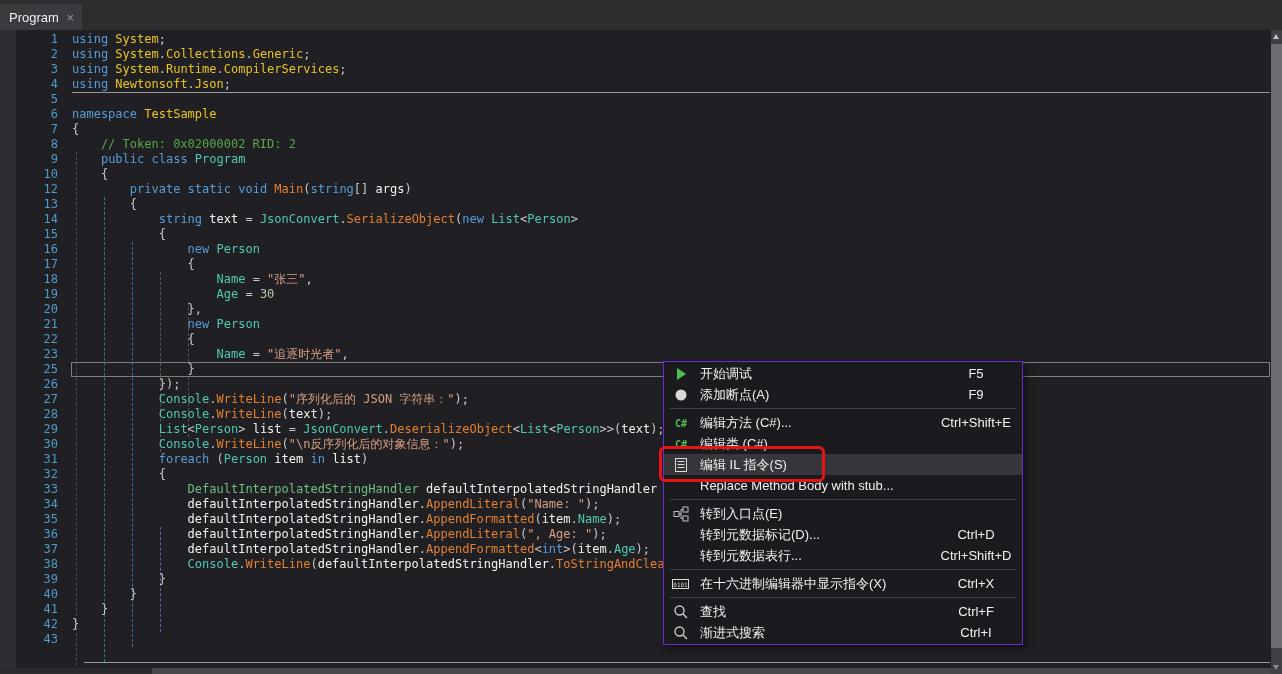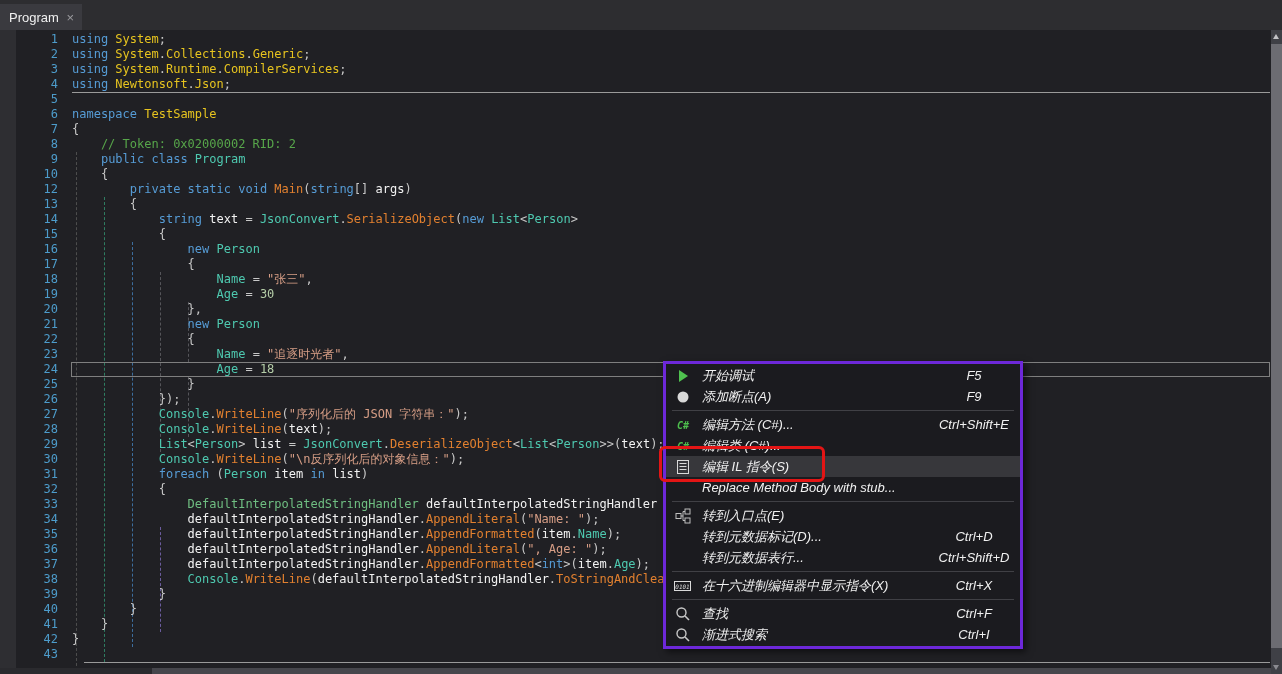--- a/index.html
+++ b/index.html
@@ -51,21 +51,21 @@
   .vscroll { position:absolute; right:0; top:30px; width:11px; height:644px; background:#3f4046; }
   .vthumb  { position:absolute; left:0; top:14px; width:11px; height:604px; background:#6c6c72; }
   .varrow  { position:absolute; left:2px; width:0; height:0; border-left:3.5px solid transparent; border-right:3.5px solid transparent; }
   .varrow.up   { top:4px;    border-bottom:5px solid #c2c2c6; }
   .varrow.down { bottom:4px; border-top:5px solid #8a8a90; }
   .hscroll { position:absolute; left:0; bottom:0; width:1271px; height:6px; background:#2a2a2e; }
   .hthumb  { position:absolute; left:152px; top:0; width:1119px; height:6px; background:#46464c; }
   
   .menu {
     position:absolute; left:663px; top:361px; width:360px; background:#1b1b1f;
-    border:3px solid #6d28d9; box-shadow:3px 3px 7px rgba(0,0,0,.55); z-index:20; padding:1px 0;font-style:italic;
+    border:1px solid #6d28d9; box-shadow:3px 3px 7px rgba(0,0,0,.55); z-index:20; padding:1px 0;
   }
   .menu-item { display:flex; align-items:center; height:21px; color:#f1f1f1; font-size:13px; }
   .menu-item.hl { background:#37373b; }
   .menu-item .mi-icon { width:34px; display:flex; justify-content:center; align-items:center; flex:none; }
   .menu-item .mi-label { flex:1; padding-left:2px; white-space:nowrap; overflow:hidden; }
   .menu-item .mi-shortcut { width:92px; flex:none; text-align:center; }
   .menu-sep { height:1px; background:#404045; margin:3px 6px; }
   
   .annotation {
     position:absolute; left:659px; top:446px; width:166px; height:36px;
@@ -111,21 +111,20 @@
         <div class="row"><span class="ln">14</span><span class="codeseg"><span class="pl">            </span><span class="k">string</span><span class="pl"> </span><span class="v">text</span><span class="pl"> = </span><span class="t">JsonConvert</span><span class="pl">.</span><span class="m">SerializeObject</span><span class="pl">(</span><span class="k">new</span><span class="pl"> </span><span class="t">List</span><span class="pl">&lt;</span><span class="t">Person</span><span class="pl">&gt;</span></span></div>
         <div class="row"><span class="ln">15</span><span class="codeseg"><span class="pl">            {</span></span></div>
         <div class="row"><span class="ln">16</span><span class="codeseg"><span class="pl">                </span><span class="k">new</span><span class="pl"> </span><span class="t">Person</span></span></div>
         <div class="row"><span class="ln">17</span><span class="codeseg"><span class="pl">                {</span></span></div>
         <div class="row"><span class="ln">18</span><span class="codeseg"><span class="pl">                    </span><span class="t">Name</span><span class="pl"> = </span><span class="s">"张三"</span><span class="pl">,</span></span></div>
         <div class="row"><span class="ln">19</span><span class="codeseg"><span class="pl">                    </span><span class="t">Age</span><span class="pl"> = </span><span class="n">30</span></span></div>
         <div class="row"><span class="ln">20</span><span class="codeseg"><span class="pl">                },</span></span></div>
         <div class="row"><span class="ln">21</span><span class="codeseg"><span class="pl">                </span><span class="k">new</span><span class="pl"> </span><span class="t">Person</span></span></div>
         <div class="row"><span class="ln">22</span><span class="codeseg"><span class="pl">                {</span></span></div>
         <div class="row"><span class="ln">23</span><span class="codeseg"><span class="pl">                    </span><span class="t">Name</span><span class="pl"> = </span><span class="s">"追逐时光者"</span><span class="pl">,</span></span></div>
-        <div class="row"><span class="ln">24</span><span class="codeseg"><span class="pl">                    </span><span class="t">Age</span><span class="pl"> = </span><span class="n">18</span></span></div>
         <div class="row"><span class="ln">25</span><span class="codeseg"><span class="pl">                }</span></span></div>
         <div class="row"><span class="ln">26</span><span class="codeseg"><span class="pl">            });</span></span></div>
         <div class="row"><span class="ln">27</span><span class="codeseg"><span class="pl">            </span><span class="t">Console</span><span class="pl">.</span><span class="m">WriteLine</span><span class="pl">(</span><span class="s">"序列化后的 JSON 字符串："</span><span class="pl">);</span></span></div>
         <div class="row"><span class="ln">28</span><span class="codeseg"><span class="pl">            </span><span class="t">Console</span><span class="pl">.</span><span class="m">WriteLine</span><span class="pl">(</span><span class="v">text</span><span class="pl">);</span></span></div>
         <div class="row"><span class="ln">29</span><span class="codeseg"><span class="pl">            </span><span class="t">List</span><span class="pl">&lt;</span><span class="t">Person</span><span class="pl">&gt; </span><span class="v">list</span><span class="pl"> = </span><span class="t">JsonConvert</span><span class="pl">.</span><span class="m">DeserializeObject</span><span class="pl">&lt;</span><span class="t">List</span><span class="pl">&lt;</span><span class="t">Person</span><span class="pl">&gt;&gt;(</span><span class="v">text</span><span class="pl">);</span></span></div>
         <div class="row"><span class="ln">30</span><span class="codeseg"><span class="pl">            </span><span class="t">Console</span><span class="pl">.</span><span class="m">WriteLine</span><span class="pl">(</span><span class="s">"\n反序列化后的对象信息："</span><span class="pl">);</span></span></div>
         <div class="row"><span class="ln">31</span><span class="codeseg"><span class="pl">            </span><span class="k">foreach</span><span class="pl"> (</span><span class="t">Person</span><span class="pl"> </span><span class="v">item</span><span class="pl"> </span><span class="k">in</span><span class="pl"> </span><span class="v">list</span><span class="pl">)</span></span></div>
         <div class="row"><span class="ln">32</span><span class="codeseg"><span class="pl">            {</span></span></div>
         <div class="row"><span class="ln">33</span><span class="codeseg"><span class="pl">                </span><span class="st">DefaultInterpolatedStringHandler</span><span class="pl"> </span><span class="v">defaultInterpolatedStringHandler</span><span class="pl"> = </span></span></div>
         <div class="row"><span class="ln">34</span><span class="codeseg"><span class="pl">                </span><span class="v">defaultInterpolatedStringHandler</span><span class="pl">.</span><span class="m">AppendLiteral</span><span class="pl">(</span><span class="s">"Name: "</span><span class="pl">);</span></span></div>

